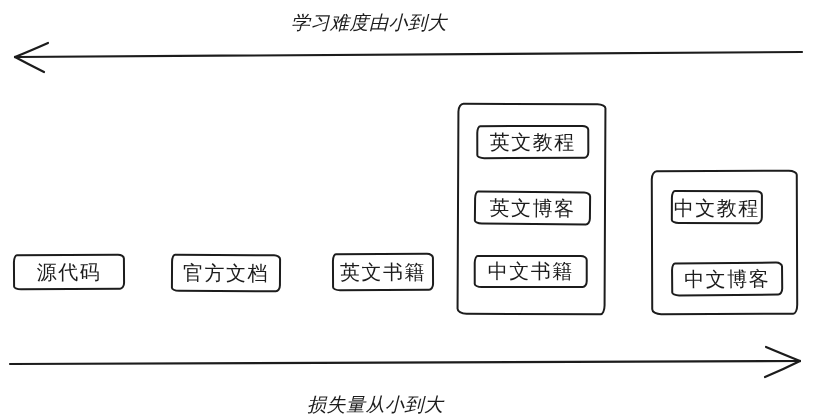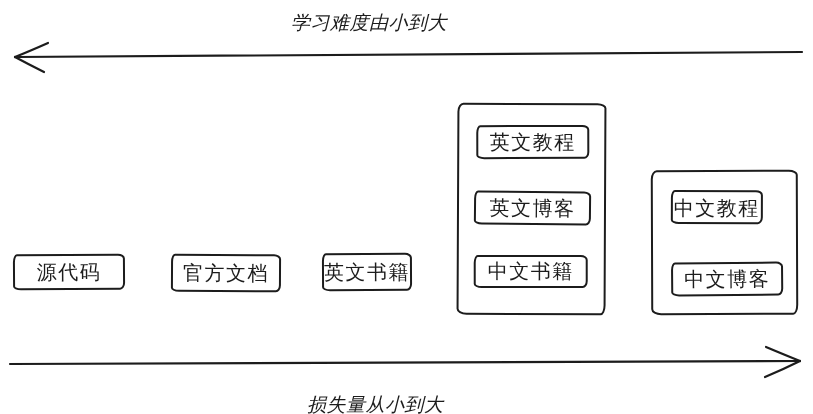--- a/index.html
+++ b/index.html
@@ -56,21 +56,21 @@
   .group-box {
     position: absolute;
     box-sizing: border-box;
     border: 2.2px solid #1c1c1c;
     border-radius: 6px 9px 5px 10px / 9px 5px 10px 6px;
     background: #ffffff;
   }
   
   .box-source   { left: 13px;  top: 254px; width: 112px; height: 36px; transform: rotate(-0.4deg); }
   .box-docs     { left: 171px; top: 254px; width: 110px; height: 38px; transform: rotate(0.3deg); }
-  .box-enbooks  { left: 322px; top: 253px; width: 90px; height: 38px; transform: rotate(-0.3deg); }
+  .box-enbooks  { left: 332px; top: 253px; width: 102px; height: 38px; transform: rotate(-0.3deg); }
   
   .group-en     { left: 457px; top: 103px; width: 149px; height: 212px; transform: rotate(0.25deg); }
   .group-en .item-0 { left: 17px; top: 20px;  width: 113px; height: 34px; transform: rotate(-0.4deg); }
   .group-en .item-1 { left: 15px; top: 86px;  width: 117px; height: 34px; transform: rotate(0.35deg); }
   .group-en .item-2 { left: 15px; top: 150px; width: 114px; height: 33px; transform: rotate(-0.3deg); }
   
   .group-cn     { left: 651px; top: 170px; width: 147px; height: 145px; transform: rotate(-0.2deg); }
   .group-cn .item-0 { left: 18px; top: 18px; width: 92px; height: 34px; transform: rotate(0.35deg); align-items: flex-end; }
   .group-cn .item-1 { left: 18px; top: 84px; width: 112px; height: 34px; transform: rotate(-0.3deg); margin-top: 6px; }
 </style>

